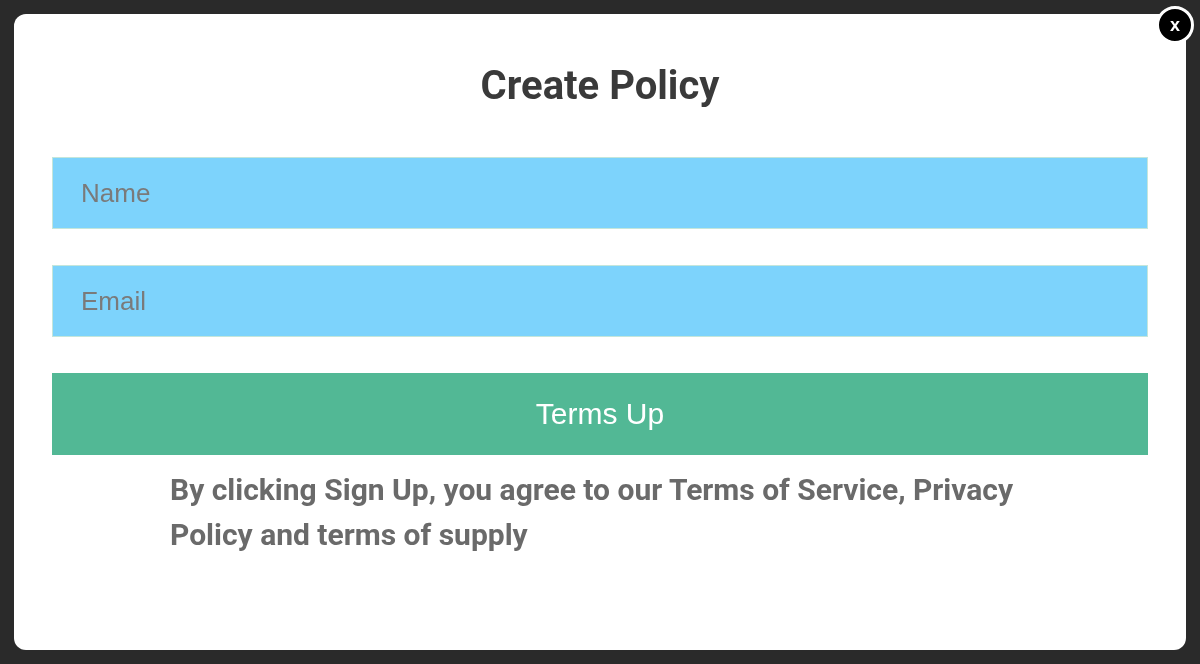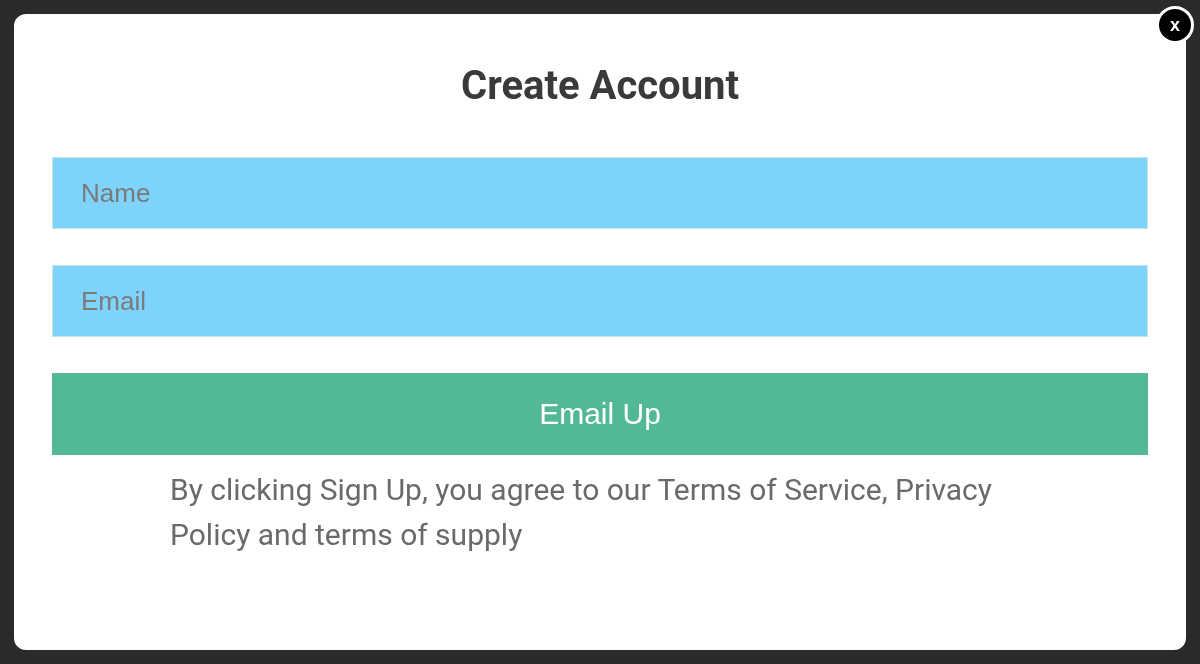--- a/index.html
+++ b/index.html
@@ -84,32 +84,33 @@
       cursor: pointer;
     }
     
     .terms {
       font-size: 30px;
       color: #6a6a6a;
       line-height: 1.5;
       margin-top: 12px;
       padding: 0 118px;
       text-align: left;
+      font-weight: bold;
     }
   </style>
 </head>
 <body>
 
 <button class="close-btn">x</button>
 
 <div class="modal">
   
-  <h1 class="title">Create Account</h1>
+  <h1 class="title">Create Policy</h1>
   
   <input type="text" class="input-field" placeholder="Name" style="">
   
   <input type="email" class="input-field" placeholder="Email" style="">
   
-  <button class="signup-btn">Email Up</button>
+  <button class="signup-btn">Terms Up</button>
   
   <p class="terms">By clicking Sign Up, you agree to our Terms of Service, Privacy Policy and terms of supply</p>
   
 </div>
 
 </body></html>

